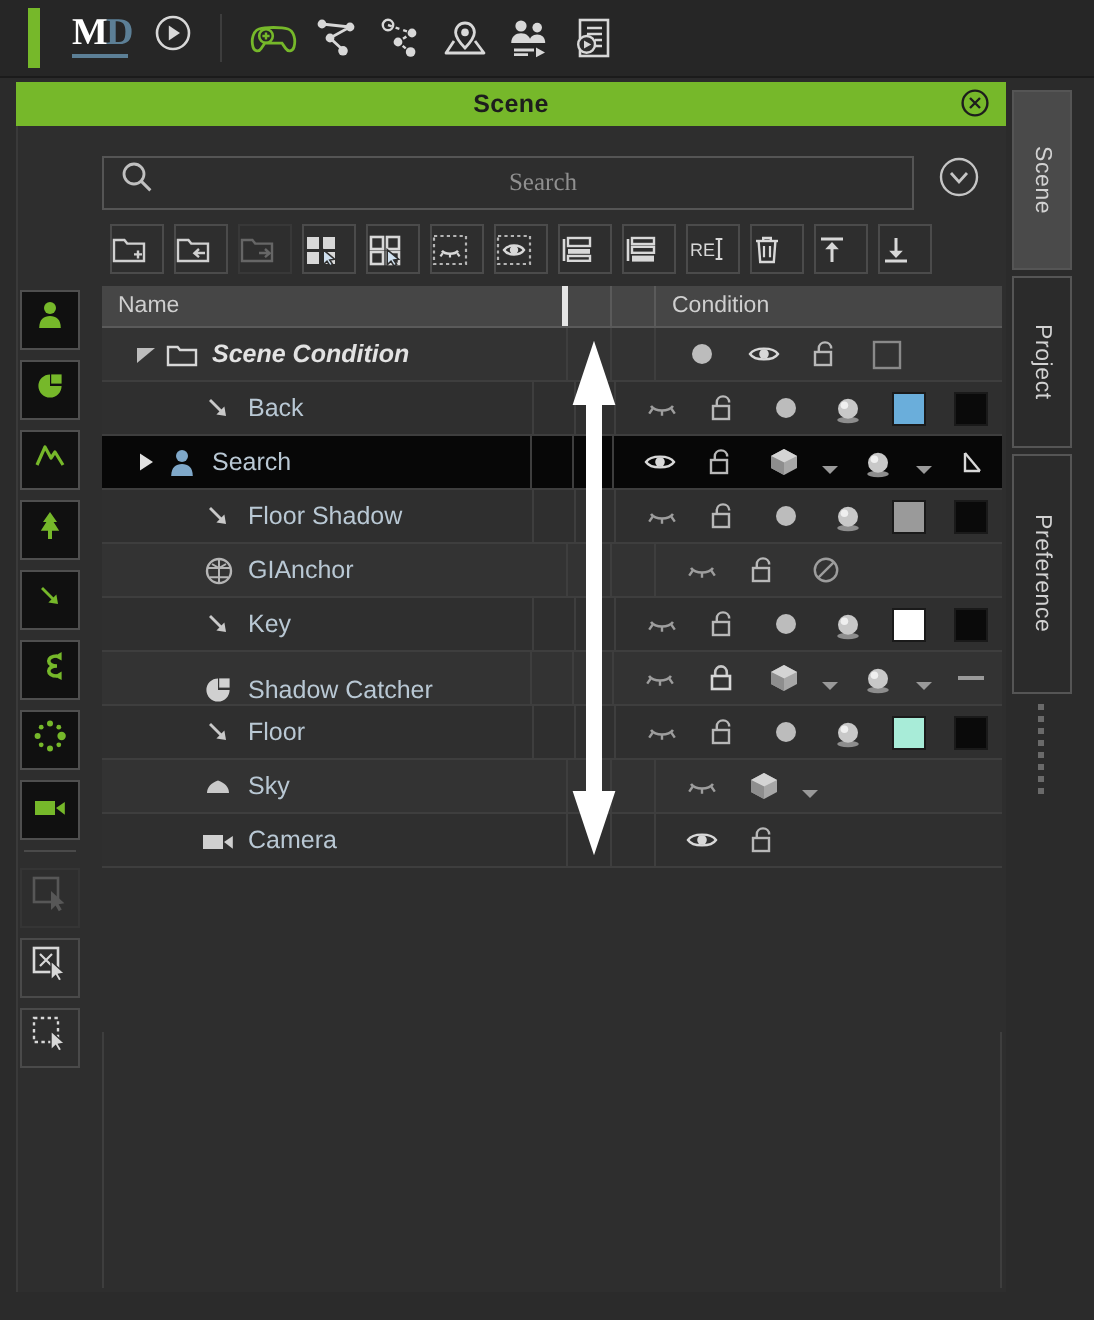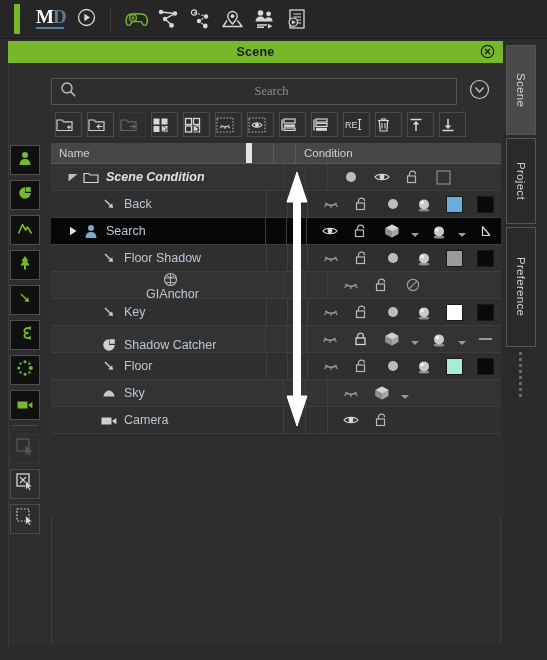--- a/index.html
+++ b/index.html
@@ -79,21 +79,21 @@
     display: flex; align-items: center; justify-content: flex-start;
   }
   .ibtn.dim { opacity: .35; }
 
   
   .tree { position: absolute; left: 42px; top: 80px; width: 450px; height: 373px; }
   .thead {
     display: flex; height: 21px; background: #464646;
     border-bottom: 1px solid #5a5a5a; color: #cfcfcf; font-size: 11.5px;
   }
-  .thead .c-name  { width: 201px; padding: 4px 0 0 8px; border-right: 6px solid #e5e5e5; }
+  .thead .c-name  { width: 233px; padding: 4px 0 0 8px; border-right: 3px solid #e5e5e5; }
   .thead .c-s1    { width: 22px; border-right: 1px solid #5a5a5a; }
   .thead .c-s2    { width: 22px; border-right: 1px solid #5a5a5a; }
   .thead .c-cond  { flex: 1; padding: 4px 0 0 8px; }
 
   .trow { display: flex; height: 27px; border-bottom: 1px solid #3e3e3e; background: #333333; }
   .trow.alt { background: #2f2f2f; }
   .trow.sel { background: #070707; }
 
   .cell-name {
     width: 233px; border-right: 1px solid #3e3e3e; display: flex; align-items: center;
@@ -554,21 +554,21 @@
               </div>
               <div class="cslot">
                 <div class="swatch" style="background:#9a9a9a"></div>
               </div>
               <div class="cslot">
                 <div class="swatch" style="background:#0a0a0a"></div>
               </div>
             </div>
           </div>
           <div class="trow">
-            <div class="cell-name" style="padding-left: 6px; flex-direction: column;">
+            <div class="cell-name" style="padding-left: 6px;">
               <div class="exp" style="margin-left: 26px;"></div>
               <div class="ico16">
                 <svg width="15" height="15" viewBox="0 0 15 15">
                   <circle cx="7.5" cy="7.5" r="6" fill="none" stroke="#b5b5b5" stroke-width="1.2"></circle>
                   <path d="M7.5 1.5 V13.5 M1.7 6 H13.3 M3 10.6 H12" stroke="#b5b5b5" stroke-width="1"></path>
                   <path d="M4 4 L7.5 6 L11 4" fill="none" stroke="#b5b5b5" stroke-width="1"></path>
                 </svg>
               </div>
               <div class="lbl">GIAnchor</div>
             </div>

